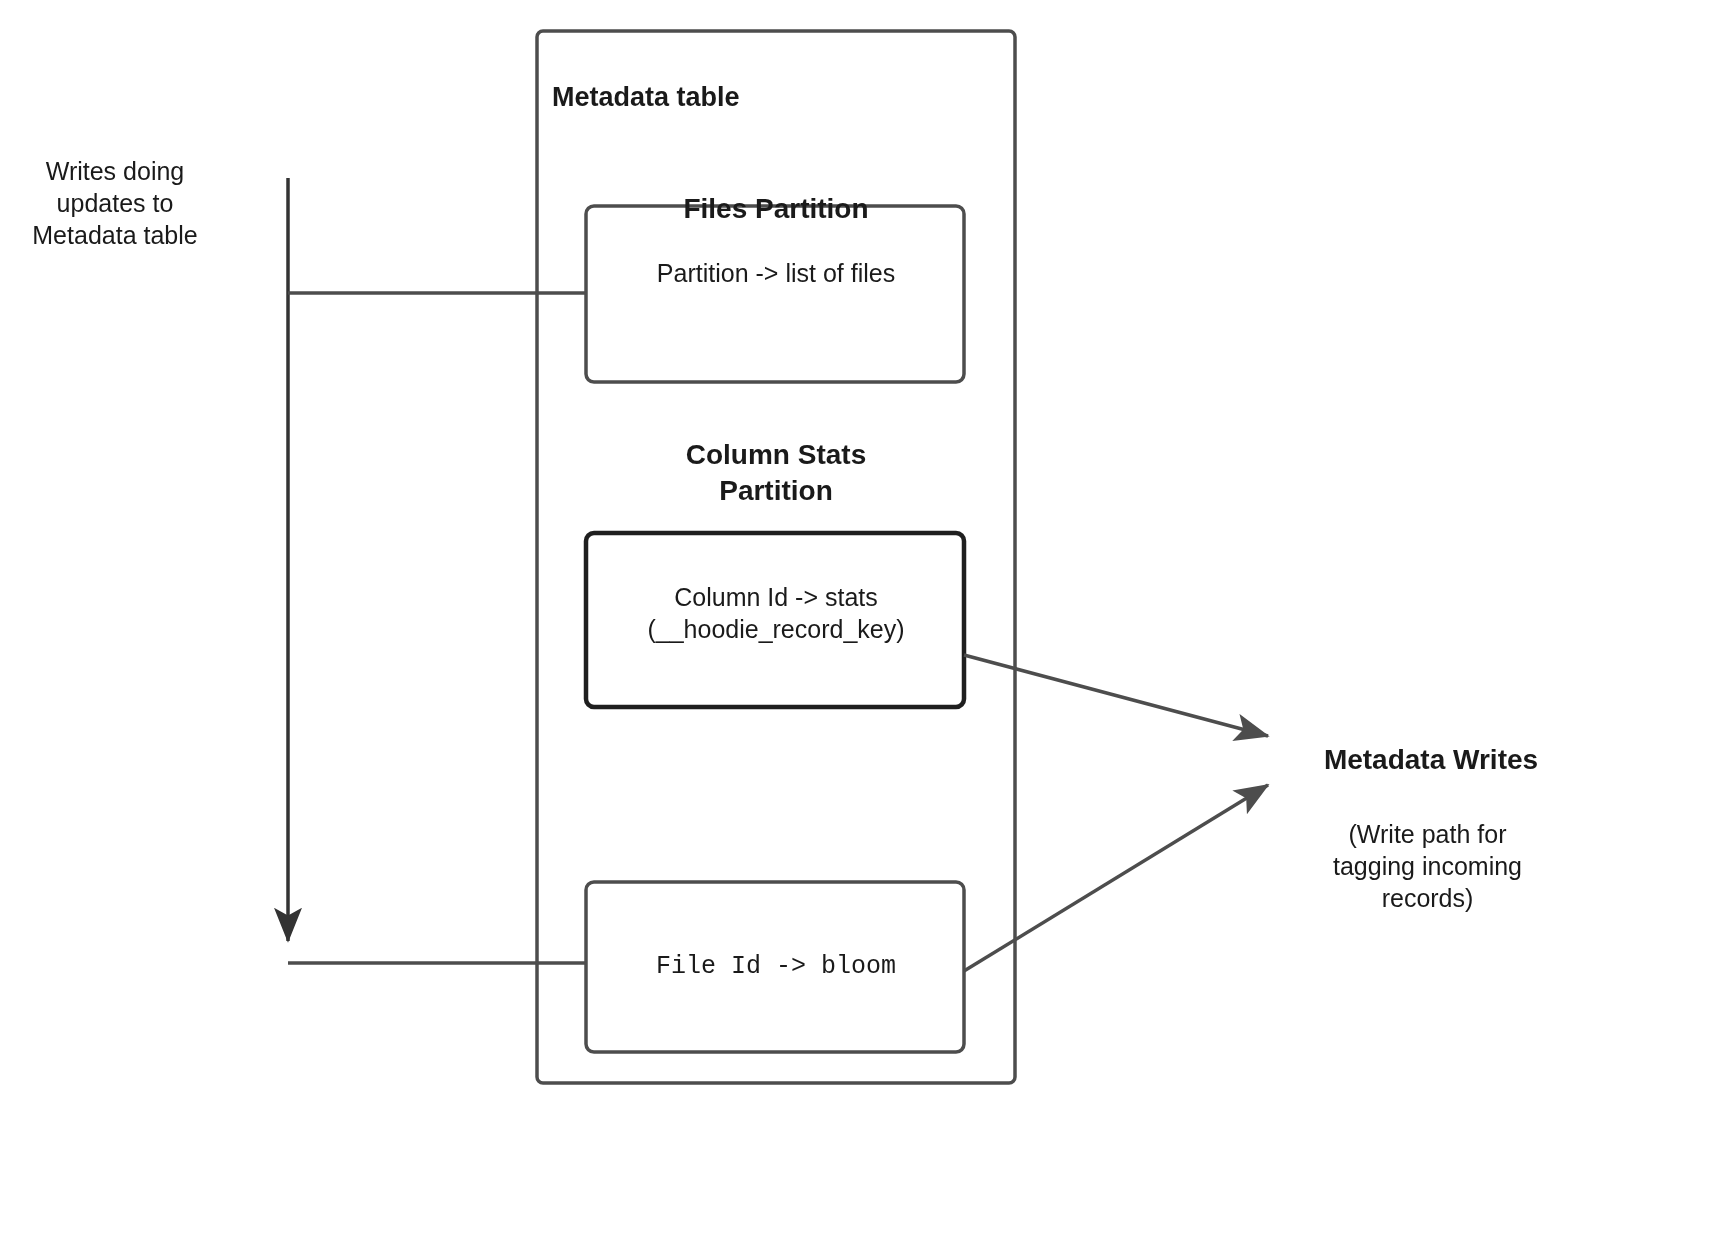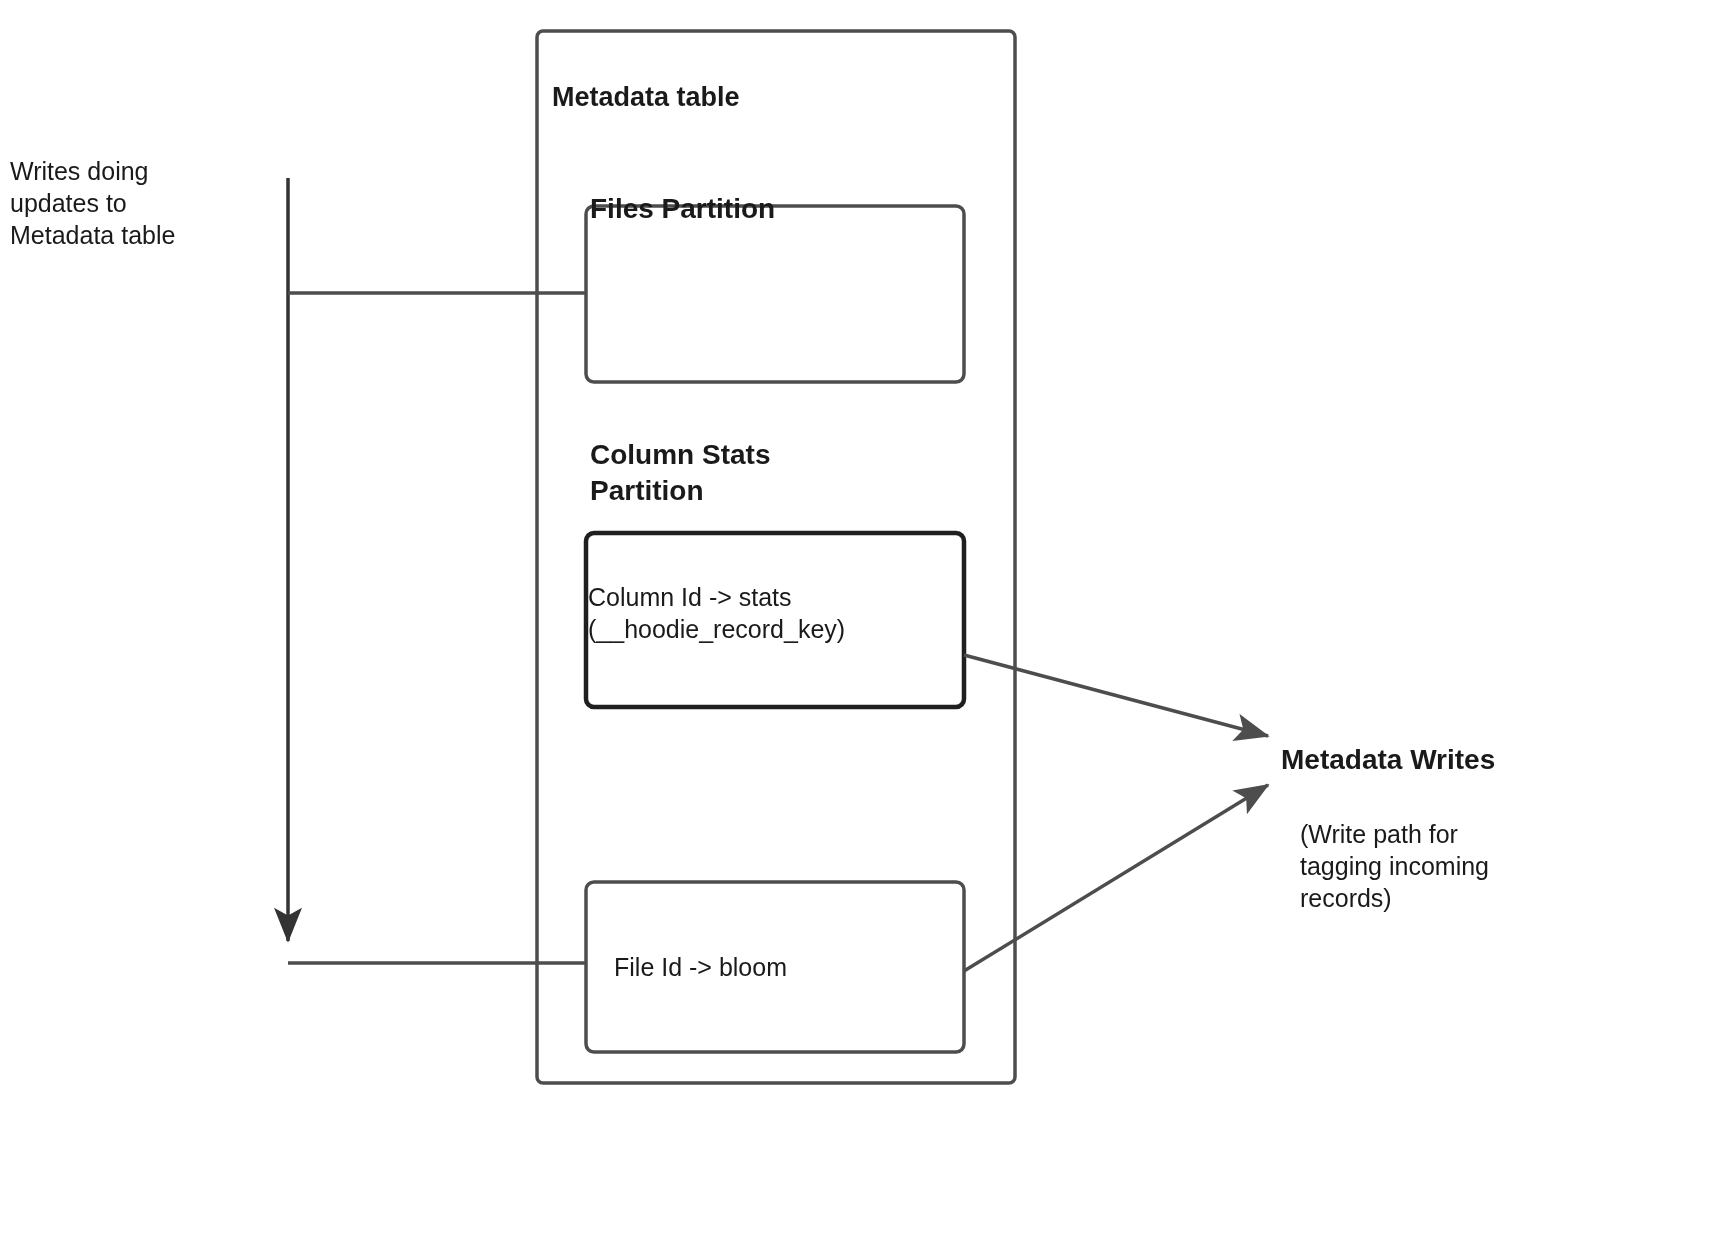--- a/index.html
+++ b/index.html
@@ -19,20 +19,21 @@
   svg.layer {
     position: absolute;
     left: 0;
     top: 0;
     width: 1718px;
     height: 1244px;
     pointer-events: none;
   }
   .txt {
     position: absolute;
+    text-align: center;
     line-height: 1.28;
     white-space: pre-line;
     color: #1a1a1a;
   }
   .bold {
     font-weight: bold;
   }
   .t-left-note {
     left: 10px;
     top: 155px;
@@ -71,24 +72,25 @@
     width: 376px;
     font-size: 25px;
   }
   .t-bloom-partition {
     left: 590px;
     top: 787px;
     width: 372px;
     font-size: 28px;
   }
   .t-bloom-body {
-    left: 614px;
+    left: 590px;
     top: 951px;
     width: 372px;
     font-size: 25px;
+    font-family: Liberation Mono, monospace;
   }
   .t-meta-index {
     left: 1281px;
     top: 742px;
     width: 300px;
     font-size: 28px;
   }
   .t-meta-index-sub {
     left: 1300px;
     top: 818px;
@@ -131,20 +133,21 @@
   </svg>
 
   <div class="txt t-left-note">Writes doing
 updates to
 Metadata table</div>
 
   <div class="txt bold t-metadata-table">Metadata table</div>
 
   <div class="txt bold t-files-partition">Files Partition</div>
 
+  <div class="txt t-files-body">Partition -&gt; list of files</div>
 
   <div class="txt bold t-colstats-partition">Column Stats
 Partition</div>
 
   <div class="txt t-colstats-body">Column Id  -&gt; stats
 (__hoodie_record_key)</div>
 
 
   <div class="txt t-bloom-body">File Id -&gt; bloom</div>
 

